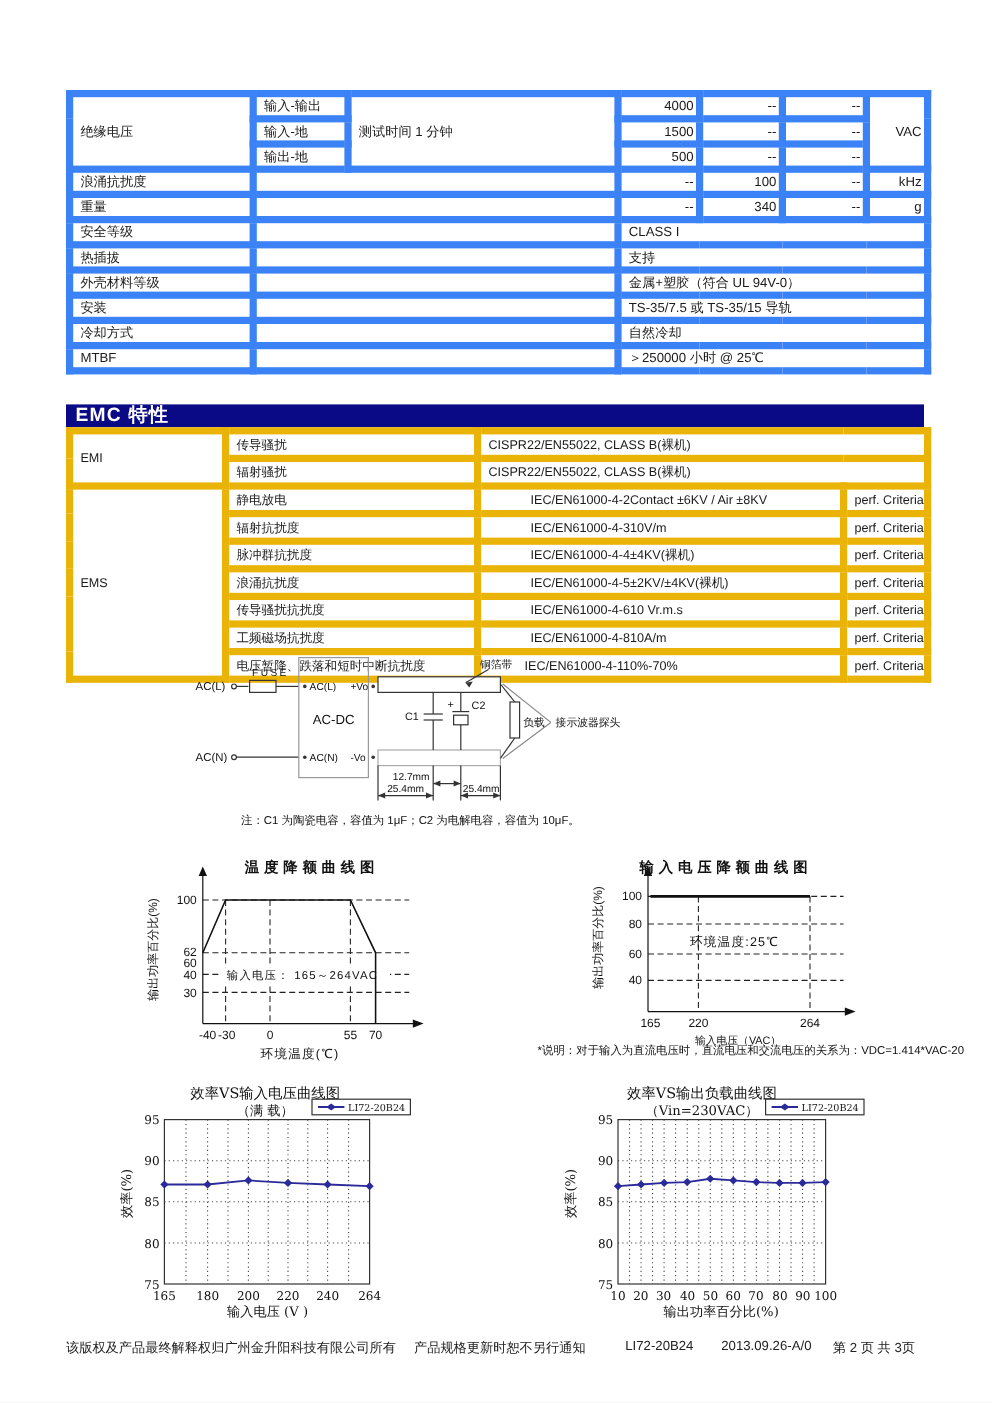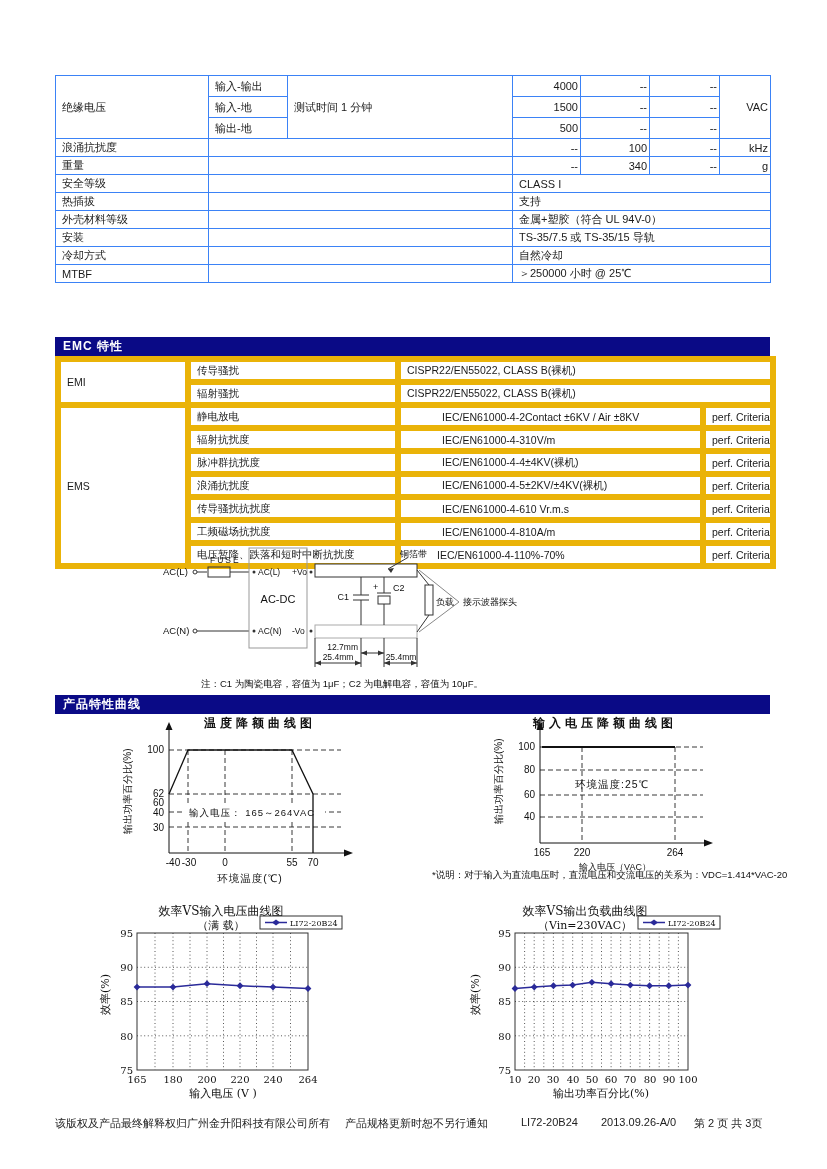--- a/index.html
+++ b/index.html
@@ -3,43 +3,43 @@
 <meta charset="utf-8">
 <style>
   html,body{margin:0;padding:0;background:#e8e8e8;}
   .page{position:relative;width:827px;height:1169px;background:#ffffff;margin:0 auto;
         font-family:"Liberation Sans",sans-serif;color:#1a1a1a;overflow:hidden;}
   table{border-collapse:collapse;table-layout:fixed;}
   td{overflow:hidden;white-space:nowrap;}
 
   
   .spec{position:absolute;left:55px;top:75px;width:715px;font-size:11px;}
-  .spec td{border:1px solid #3b82f6;padding:0 6px;vertical-align:middle;}
+  .spec td{border:6px solid #3b82f6;padding:0 6px;vertical-align:middle;}
   .spec .c{text-align:right;padding:0 2px;}
   .rh1{height:21px;}
   .rh2{height:18px;}
 
   
   .notes{position:absolute;left:57px;top:287px;font-size:9px;line-height:14px;color:#222;}
   .notes .l2{padding-left:21px;}
 
   
   .sechdr{position:absolute;left:55px;width:715px;height:19px;background:#0a0a86;color:#fff;
-          font-weight:bold;font-size:12px;line-height:19px;padding-left:8px;box-sizing:border-box;
+          font-weight:bold;font-size:16px;line-height:19px;padding-left:8px;box-sizing:border-box;
           letter-spacing:1px;}
 
   
   .emc{position:absolute;left:55px;top:356px;width:715px;font-size:10.5px;}
   .emc td{border:6px solid #eab308;padding:0 6px;height:17px;vertical-align:middle;}
   .emc .std{display:inline-block;min-width:118px;text-align:right;}
 
   .chart{position:absolute;}
   svg text{fill:#111;}
   .ser-title{font-family:"DejaVu Serif",serif;}
-  .fnote{position:absolute;font-size:9.5px;color:#111;}
+  .fnote{position:absolute;font-size:9.5px;color:#111;margin-left:16px;}
   .footer-item{position:absolute;top:1116px;font-size:11px;color:#222;white-space:nowrap;}
 </style>
 </head>
 <body>
 
 <div class="page">
 
   <table class="spec">
     <colgroup>
         <col style="width:153px">
@@ -244,21 +244,20 @@
       <path d="M306,118 l-6,-2.5 v5 z" fill="#333"></path>
     <text x="283" y="115" text-anchor="middle" font-size="8.5">25.4mm</text>
     <line x1="329" y1="118" x2="362" y2="118" stroke="#333"></line>
     <path d="M329,118 l6,-2.5 v5 z" fill="#333"></path>
       <path d="M362,118 l-6,-2.5 v5 z" fill="#333"></path>
     <text x="346" y="115" text-anchor="middle" font-size="8.5">25.4mm</text>
 
     <text x="287" y="142" text-anchor="middle" font-size="9.5">注：C1 为陶瓷电容，容值为 1μF；C2 为电解电容，容值为 10μF。</text>
   </svg>
 
-  <div class="sechdr" style="top:695px">产品特性曲线</div>
 
   <svg id="svgA" class="chart" style="left:85px;top:712px" width="340" height="180" viewBox="0 0 340 180" font-size="10">
     <g id="gridA">
         <line x1="84" y1="38" x2="256" y2="38" stroke="#222" stroke-dasharray="5,3" stroke-width="0.9"></line>
         <line x1="84" y1="82" x2="256" y2="82" stroke="#222" stroke-dasharray="5,3" stroke-width="0.9"></line>
         <line x1="84" y1="100" x2="256" y2="100" stroke="#222" stroke-dasharray="5,3" stroke-width="0.9"></line>
         <line x1="84" y1="115" x2="256" y2="115" stroke="#222" stroke-dasharray="5,3" stroke-width="0.9"></line>
         <line x1="103" y1="38" x2="103" y2="141" stroke="#222" stroke-dasharray="5,3" stroke-width="0.9"></line>
         <line x1="140" y1="38" x2="140" y2="141" stroke="#222" stroke-dasharray="5,3" stroke-width="0.9"></line>
         <line x1="207" y1="38" x2="207" y2="141" stroke="#222" stroke-dasharray="5,3" stroke-width="0.9"></line>

